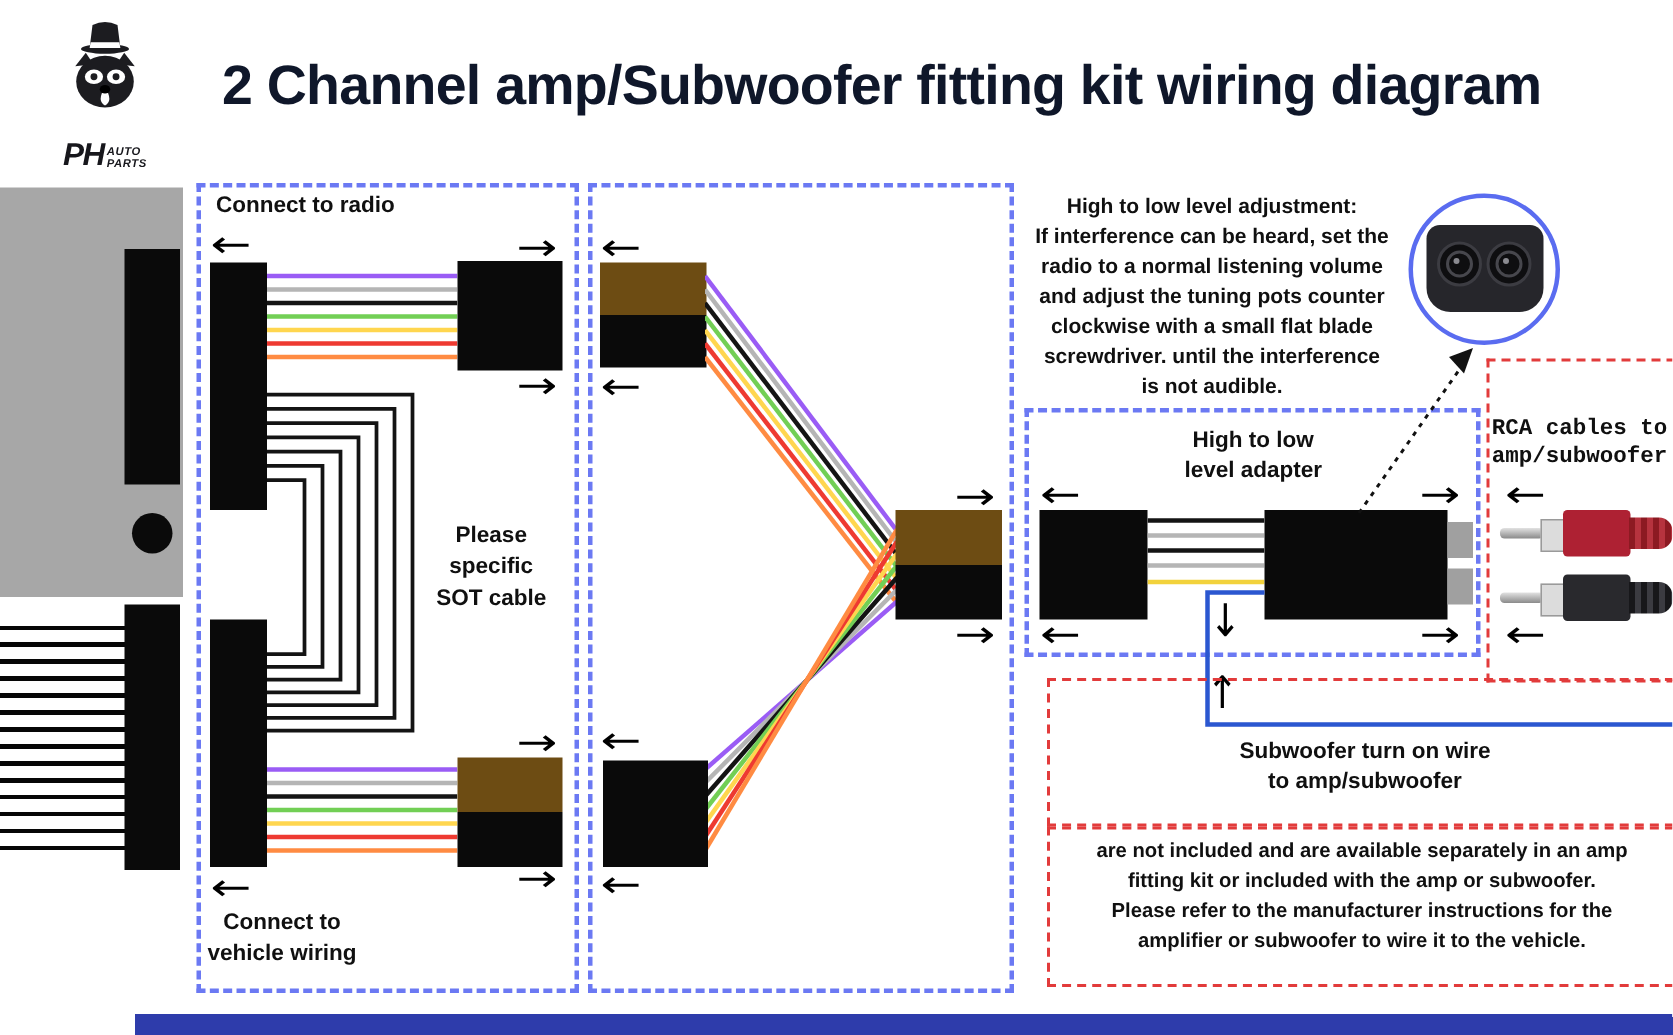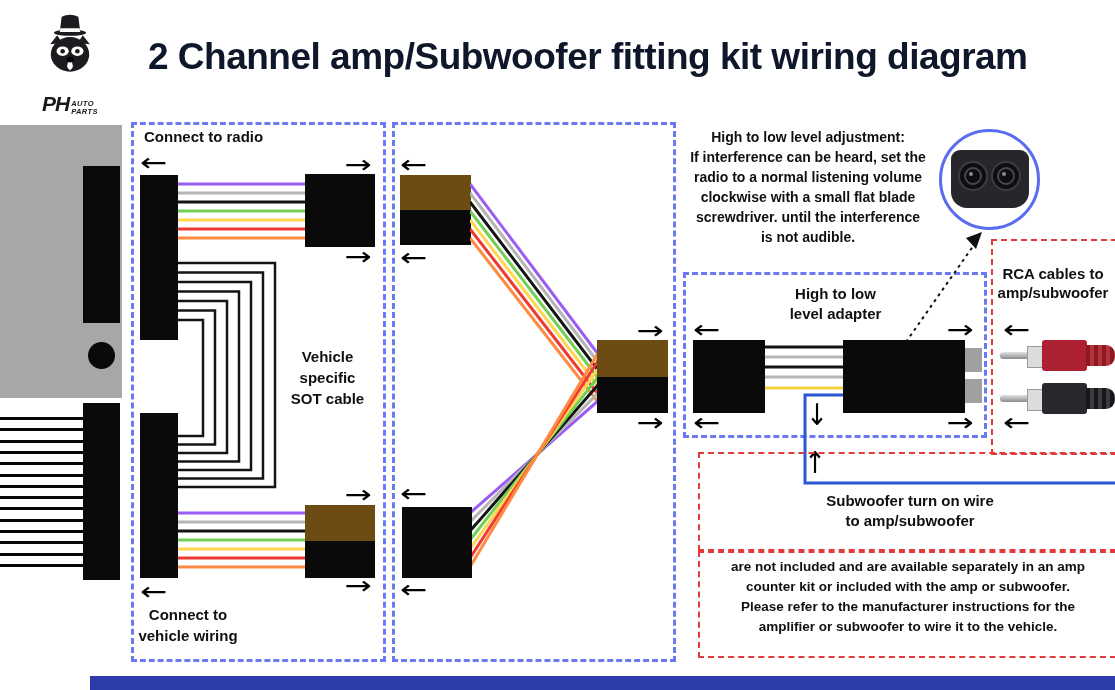--- a/index.html
+++ b/index.html
@@ -10,21 +10,21 @@
   .ar{position:absolute;font-family:"DejaVu Sans",sans-serif;font-size:25px;color:#000;line-height:26px;width:36px;height:26px;text-align:center;transform:scaleX(1.3);}
   .arv{position:absolute;font-family:"DejaVu Sans",sans-serif;font-size:26px;color:#000;line-height:34px;width:20px;height:34px;text-align:center;transform:scaleY(1.15);}
   .conn{position:absolute;background:#0a0a0a;}
   .dash-blue{position:absolute;border:3px dashed #6b79f3;background:transparent;}
   .dash-red{position:absolute;border:2px dashed #e23b3b;background:transparent;}
   .stub{position:absolute;background:#a0a0a0;}
   .knob{position:absolute;width:26px;height:26px;border-radius:50%;background:#0e0e10;border:2px solid #3c3c42;}
   .knob .ring{position:absolute;left:4px;top:4px;width:14px;height:14px;border-radius:50%;border:2px solid #47474d;}
   .knob .dot{position:absolute;left:9px;top:9px;width:4px;height:4px;border-radius:50%;background:#8a8a90;}
   .title{position:absolute;left:148px;top:36px;width:950px;font-size:37px;font-weight:800;letter-spacing:-0.5px;color:#0f172a;}
-  .brandrow{position:absolute;left:24px;top:86px;display:flex;align-items:flex-end;color:#17171c;}
+  .brandrow{position:absolute;left:24px;top:86px;display:flex;align-items:center;color:#17171c;}
   .brand-ph{font-size:21px;font-weight:900;font-style:italic;letter-spacing:-1px;}
   .brand-sub{margin-left:2px;margin-top:2px;font-size:7.5px;font-weight:700;font-style:italic;line-height:8px;letter-spacing:.4px;}
 </style>
 </head>
 <body>
 
 <div id="canvas">
 
   <div class="abs" style="left:18px;top:6px;width:104px;height:104px;">
     <svg class="abs" style="left:20px;top:2px;" width="64" height="80" viewBox="0 0 100 112">
@@ -85,21 +85,21 @@
     <path d="M0,5 H97 V229 H0" fill="none" stroke="#141414" stroke-width="2.5"></path>
     <path d="M0,14.5 H85 V220.5 H0" fill="none" stroke="#141414" stroke-width="2.5"></path>
     <path d="M0,24 H73 V212 H0" fill="none" stroke="#141414" stroke-width="2.5"></path>
     <path d="M0,33.5 H61 V203.5 H0" fill="none" stroke="#141414" stroke-width="2.5"></path>
     <path d="M0,43 H49 V195 H0" fill="none" stroke="#141414" stroke-width="2.5"></path>
     <path d="M0,52.5 H37 V186.5 H0" fill="none" stroke="#141414" stroke-width="2.5"></path>
     <path d="M0,62 H25 V178 H0" fill="none" stroke="#141414" stroke-width="2.5"></path>
   </svg>
 
   <div class="lbl" style="left:275px;top:346px;width:105px;">
-    <span>Vehicle</span>
+    <span>Please</span>
     <span>specific</span>
     <span>SOT cable</span>
   </div>
 
   <div class="conn" style="left:140px;top:413px;width:38px;height:165px;"></div>
   <svg class="abs" style="left:178px;top:510px;" width="127" height="62" viewBox="0 0 127 62">
     <line x1="0" y1="3" x2="127" y2="3" stroke="#9a5cf5" stroke-width="3"></line>
     <line x1="0" y1="12" x2="127" y2="12" stroke="#b5b5b5" stroke-width="3"></line>
     <line x1="0" y1="21" x2="127" y2="21" stroke="#141414" stroke-width="3"></line>
     <line x1="0" y1="30" x2="127" y2="30" stroke="#72cf55" stroke-width="3"></line>
@@ -147,20 +147,21 @@
   <span class="ar" style="left:396px;top:577px;">←</span>
 
   <div class="abs" style="left:597px;top:340px;width:71px;height:73px;background:linear-gradient(180deg,#6d4c13 0 50%,#0a0a0a 50% 100%);"></div>
   <span class="ar" style="left:632px;top:318px;">→</span>
   <span class="ar" style="left:632px;top:410px;">→</span>
 
   <div class="lbl" style="left:680px;top:127px;width:256px;font-size:14px;line-height:20px;">
     <span>High to low level adjustment:</span>
     <span>If interference can be heard, set the</span>
     <span>radio to a normal listening volume</span>
+    <span>and adjust the tuning pots counter</span>
     <span>clockwise with a small flat blade</span>
     <span>screwdriver. until the interference</span>
     <span>is not audible.</span>
   </div>
 
   <div class="dash-blue" style="left:683px;top:272px;width:298px;height:160px;"></div>
   <div class="lbl" style="left:758px;top:284px;width:155px;line-height:20px;">
     <span>High to low</span>
     <span>level adapter</span>
   </div>
@@ -199,21 +200,21 @@
         <div class="ring"></div>
         <div class="dot"></div>
       </div>
     <div class="knob" style="left:49px;top:29px;">
         <div class="ring"></div>
         <div class="dot"></div>
       </div>
   </div>
 
   <div class="dash-red" style="left:991px;top:239px;width:132px;height:212px;"></div>
-  <div class="lbl" style="left:994px;top:264px;width:118px;line-height:19px;">
+  <div class="lbl" style="left:994px;top:276px;width:118px;line-height:19px;font-family:Liberation Mono, monospace;">
     <span>RCA cables to</span>
     <span>amp/subwoofer</span>
   </div>
   <span class="ar" style="left:999px;top:317px;">←</span>
   <span class="ar" style="left:999px;top:410px;">←</span>
 
   <div>
     <div class="abs" style="left:1000px;top:352px;width:29px;height:7px;border-radius:3px;background:linear-gradient(180deg,#e2e2e2,#8a8a8a);"></div>
     <div class="abs" style="left:1027px;top:346px;width:15px;height:20px;background:#dcdcdc;border:1px solid #9a9a9a;"></div>
     <div class="abs" style="left:1042px;top:340px;width:45px;height:31px;border-radius:3px;background:#ae2133;"></div>
@@ -229,20 +230,20 @@
 
   <div class="dash-red" style="left:698px;top:452px;width:424px;height:95px;"></div>
   <div class="lbl" style="left:785px;top:491px;width:250px;line-height:20px;">
     <span>Subwoofer turn on wire</span>
     <span>to amp/subwoofer</span>
   </div>
 
   <div class="dash-red" style="left:698px;top:551px;width:424px;height:103px;"></div>
   <div class="lbl" style="left:702px;top:557px;width:412px;font-size:13.5px;line-height:20px;">
     <span>are not included and are available separately in an amp</span>
-    <span>counter kit or included with the amp or subwoofer.</span>
+    <span>fitting kit or included with the amp or subwoofer.</span>
     <span>Please refer to the manufacturer instructions for the</span>
     <span>amplifier or subwoofer to wire it to the vehicle.</span>
   </div>
 
   <div class="abs" style="left:90px;top:676px;width:1025px;height:14px;background:#2e3cab;"></div>
 
 </div>
 
 </body></html>

